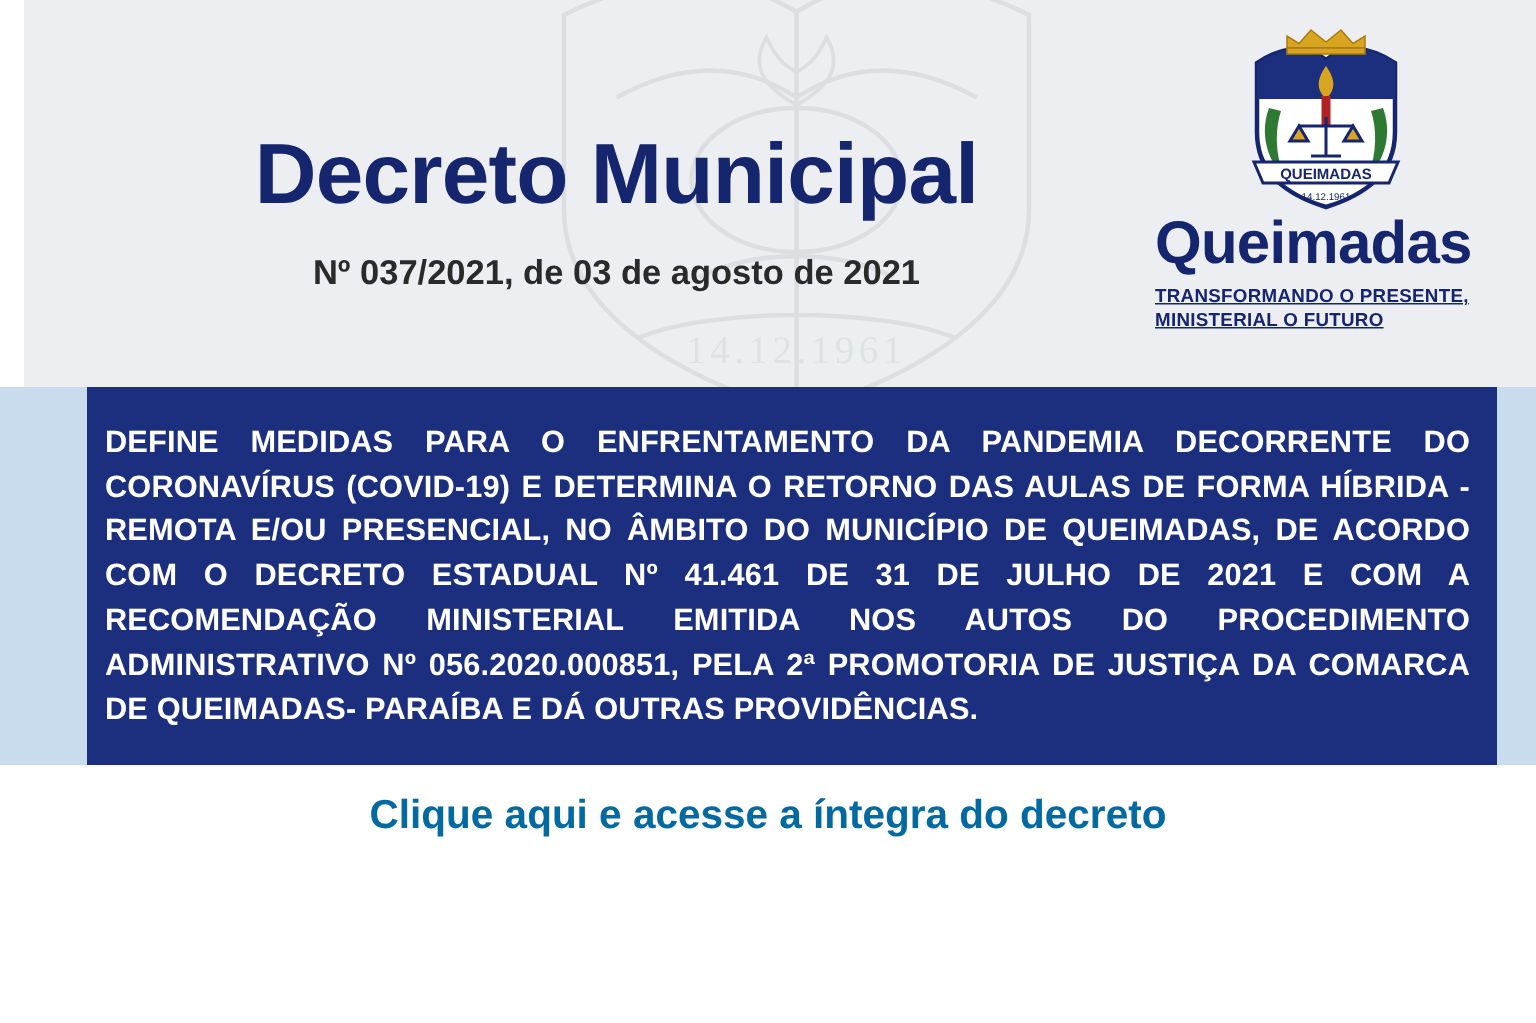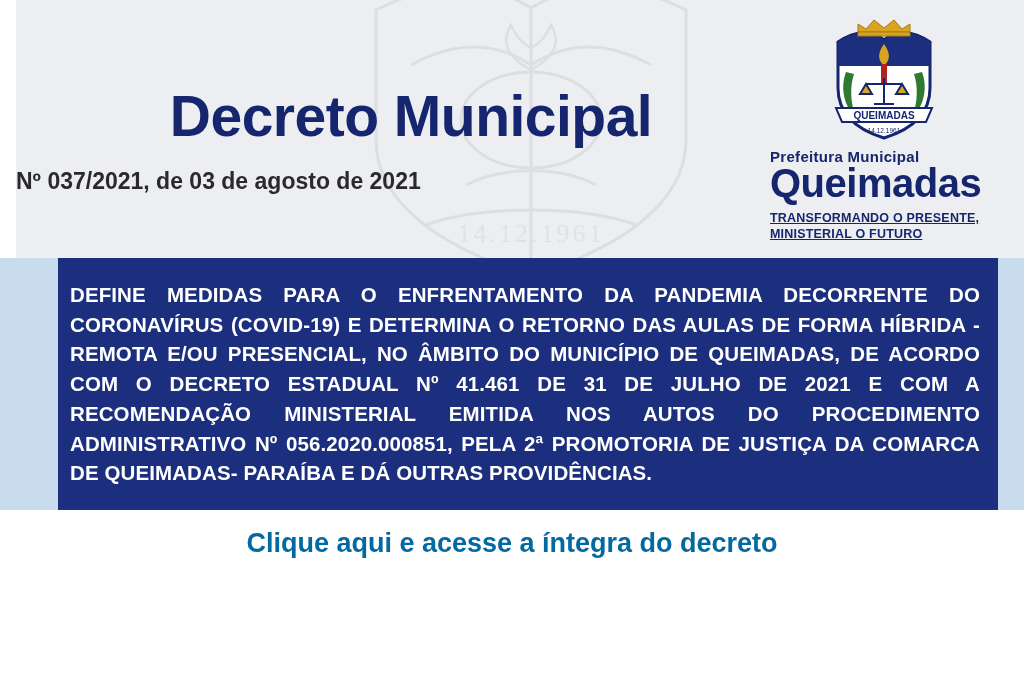--- a/index.html
+++ b/index.html
@@ -53,20 +53,21 @@
     font-weight: bold;
     color: #15256e;
     letter-spacing: -0.5px;
     line-height: 1;
   }
   .header-sub {
     position: absolute;
     left: 0;
     top: 168px;
     width: 790px;
+    text-align: center;
     font-size: 23px;
     font-weight: bold;
     color: #2a2a2a;
   }
 
   
   .logo-block {
     position: absolute;
     right: 42px;
     top: 16px;
@@ -223,21 +224,20 @@
             <path d="M102 56 C108 72 104 90 92 102 C98 86 98 70 94 58 Z"></path>
           </g>
 
           <g>
             <path d="M16 92 L112 92 L106 106 L22 106 Z" fill="#ffffff" stroke="#15256e" stroke-width="2"></path>
             <text x="64" y="103" font-size="10" font-family="'Liberation Sans', sans-serif" font-weight="bold" fill="#15256e" text-anchor="middle">QUEIMADAS</text>
           </g>
           <text x="64" y="117" font-size="6.5" font-family="'Liberation Sans', sans-serif" fill="#15256e" text-anchor="middle">14.12.1961</text>
         </svg>
       </div>
-      <div class="logo-pref">Prefeitura Municipal</div>
       <div class="logo-city">Queimadas</div>
       <div class="logo-slogan">
         <div>TRANSFORMANDO O PRESENTE,</div>
         <div>MINISTERIAL O FUTURO</div>
       </div>
     </div>
   </div>
 
   <div class="summary-wrap">
     <div class="summary-left"></div>

